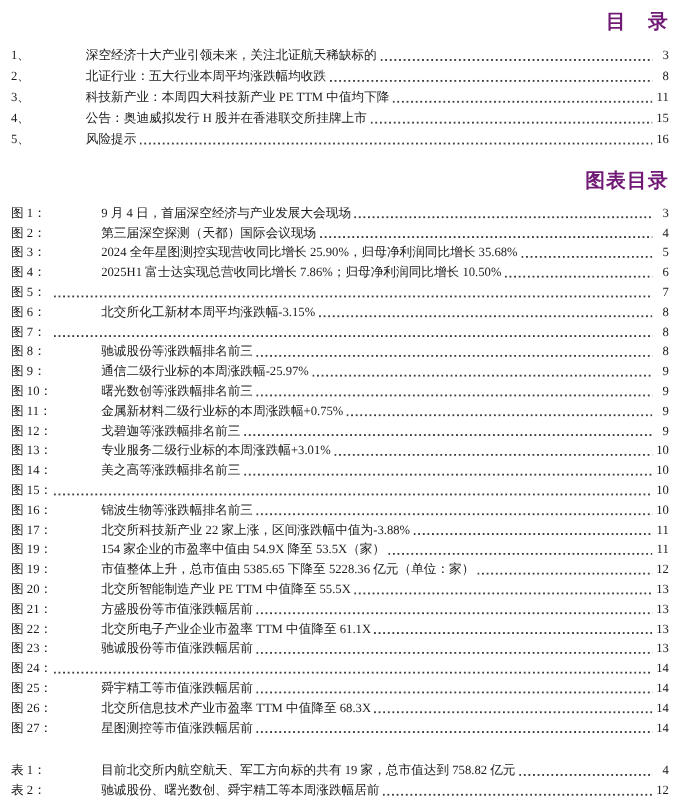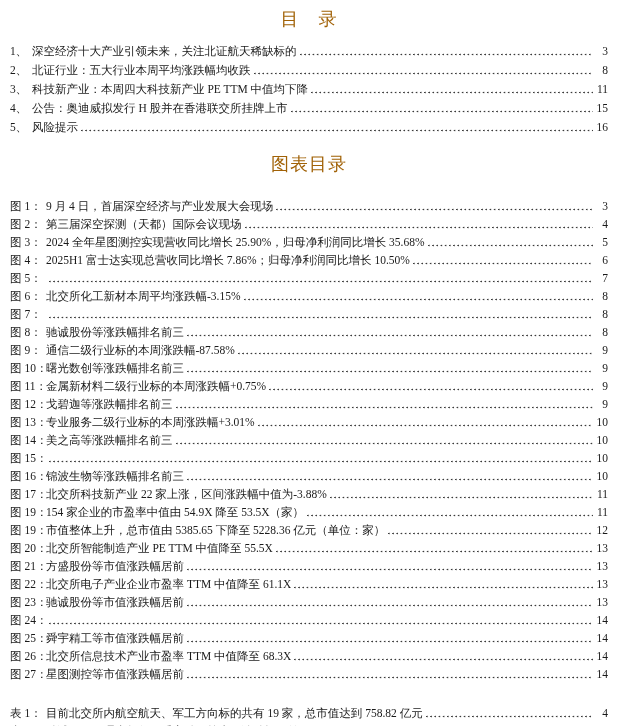--- a/index.html
+++ b/index.html
@@ -8,46 +8,46 @@
     width:621px;height:726px;
     box-sizing:border-box;
     padding:6px 13px 0 10px;
     background:#ffffff;
     font-family:"Liberation Serif","DejaVu Serif",serif;
     color:#1a1a1a;
     overflow:hidden;
   }
   .doc-title{
     margin:0 0 9px 0;
-    text-align:center;
+    text-align:right;
     font-size:18px;
-    font-weight:normal;
-    color:#a16207;
+    font-weight:bold;
+    color:#701a75;
     line-height:26px;
     letter-spacing:1px;
   }
-  .figures-title{ margin-top:15px; margin-bottom:20px; }
+  .figures-title{ margin-top:15px; margin-bottom:8px; }
   .toc-list{display:block;}
   .toc-row{
     display:flex;
     align-items:flex-end;
     height:19px;
     font-size:11.5px;
     line-height:17px;
     white-space:nowrap;
     cursor:pointer;
   }
   .fig-row{height:18px;justify-content:center;}
   .toc-row .lbl{
     flex:0 0 auto;
     display:inline-block;
   }
   .lbl-main{width:22px;}
   .lbl-fig{width:36px;}
-  .toc-row .txt{flex:0 1 auto;overflow:hidden;}
+  .toc-row .txt{flex:0 1 auto;overflow:hidden;margin-left:46px;}
   .dots{
     flex:1 1 auto;
     height:5px;
     align-self:flex-end;
     margin:0 2px 3px 3px;
     background-image:radial-gradient(circle at 1px 2.5px,#3c3c3c 0.8px,transparent 1.1px);
     background-size:4.2px 5px;
     background-repeat:repeat-x;
     min-width:8px;
   }
@@ -156,21 +156,21 @@
 
       <div class="toc-row fig-row">
         <span class="lbl lbl-fig">图 8：</span>
         <span class="txt">驰诚股份等涨跌幅排名前三</span>
         <span class="dots"></span>
         <span class="pg">8</span>
       </div>
 
       <div class="toc-row fig-row">
         <span class="lbl lbl-fig">图 9：</span>
-        <span class="txt">通信二级行业标的本周涨跌幅-87.58%</span>
+        <span class="txt">通信二级行业标的本周涨跌幅-25.97%</span>
         <span class="dots"></span>
         <span class="pg">9</span>
       </div>
 
       <div class="toc-row fig-row">
         <span class="lbl lbl-fig">图 10：</span>
         <span class="txt">曙光数创等涨跌幅排名前三</span>
         <span class="dots"></span>
         <span class="pg">9</span>
       </div>

